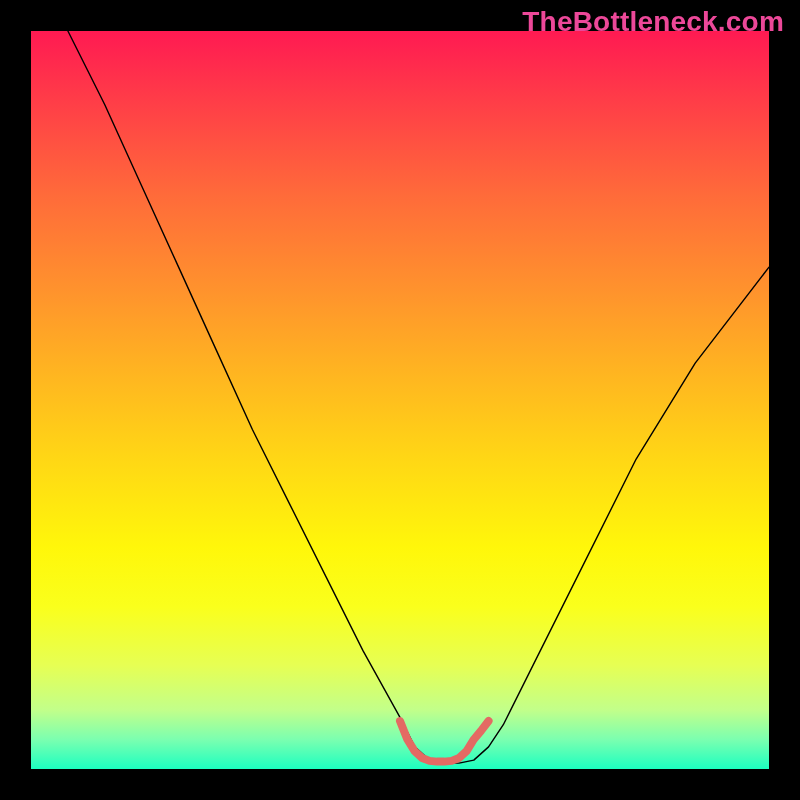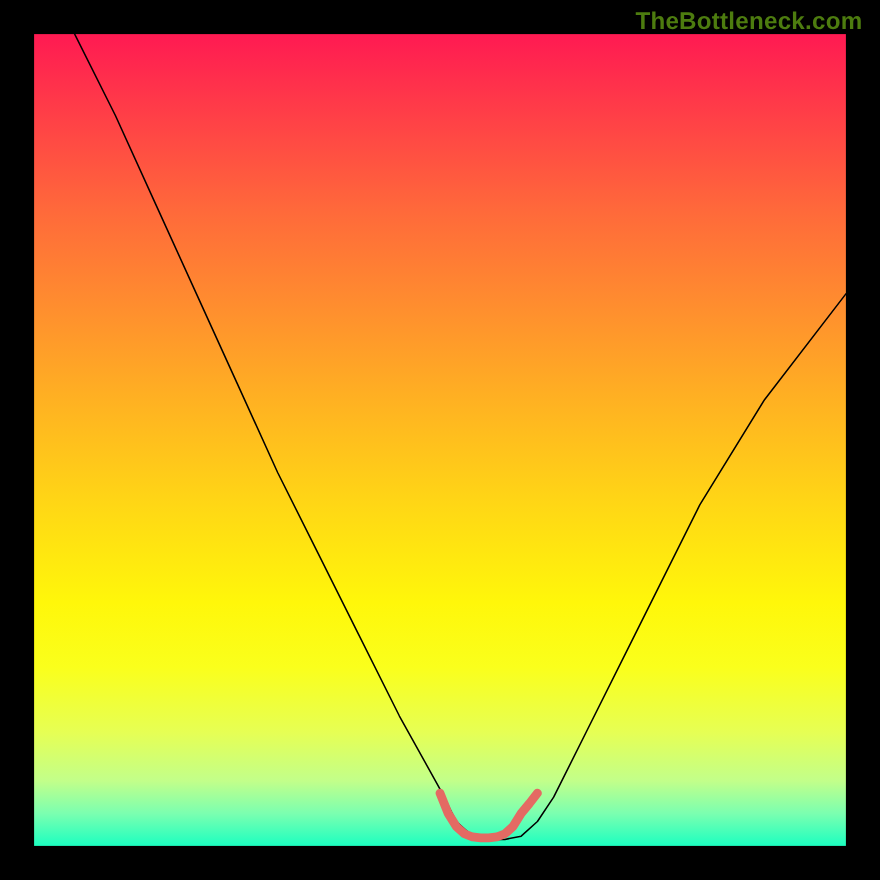--- a/index.html
+++ b/index.html
@@ -29,23 +29,23 @@
       #c2ff8a 92%,
       #7bffb0 96%,
       #1cffc0 100%
     );
   }
   .watermark {
     position: absolute;
     top: 6px;
     right: 16px;
     font-family: Arial, Helvetica, sans-serif;
-    font-size: 22px;
+    font-size: 28px;
     font-weight: 600;
-    color: #4d7c0f;
+    color: #ec4899;
     letter-spacing: 0.2px;
   }
   svg.plot {
     position: absolute;
     left: 0;
     top: 0;
     width: 738px;
     height: 738px;
     overflow: visible;
   }

